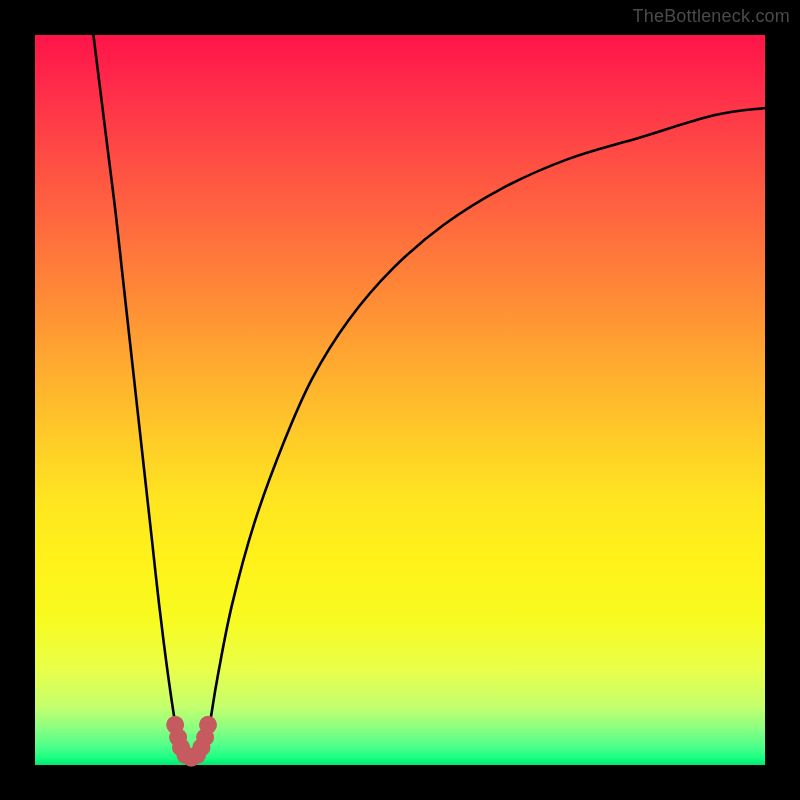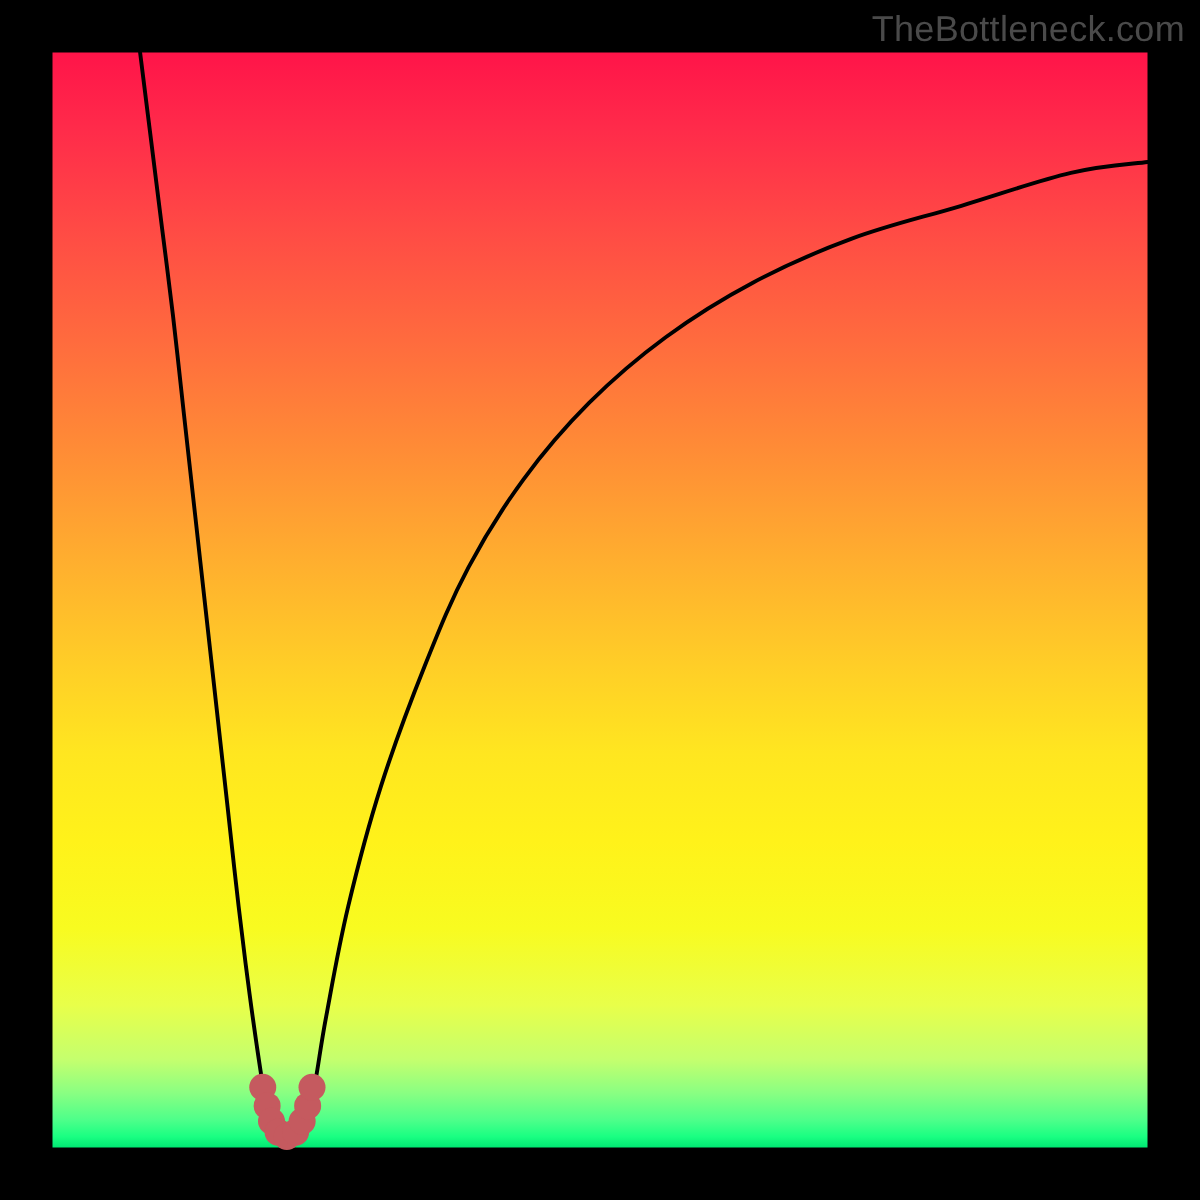--- a/index.html
+++ b/index.html
@@ -52,21 +52,21 @@
     top: 0;
     width: 730px;
     height: 730px;
     overflow: visible;
   }
   .watermark {
     position: absolute;
     top: 6px;
     right: 10px;
     color: #4a4a4a;
-    font-size: 24px;
+    font-size: 18px;
     font-weight: 400;
     letter-spacing: 0.2px;
     user-select: none;
   }
 </style>
 </head>
 <body>
 
 <div class="frame">
   <div class="plot">

